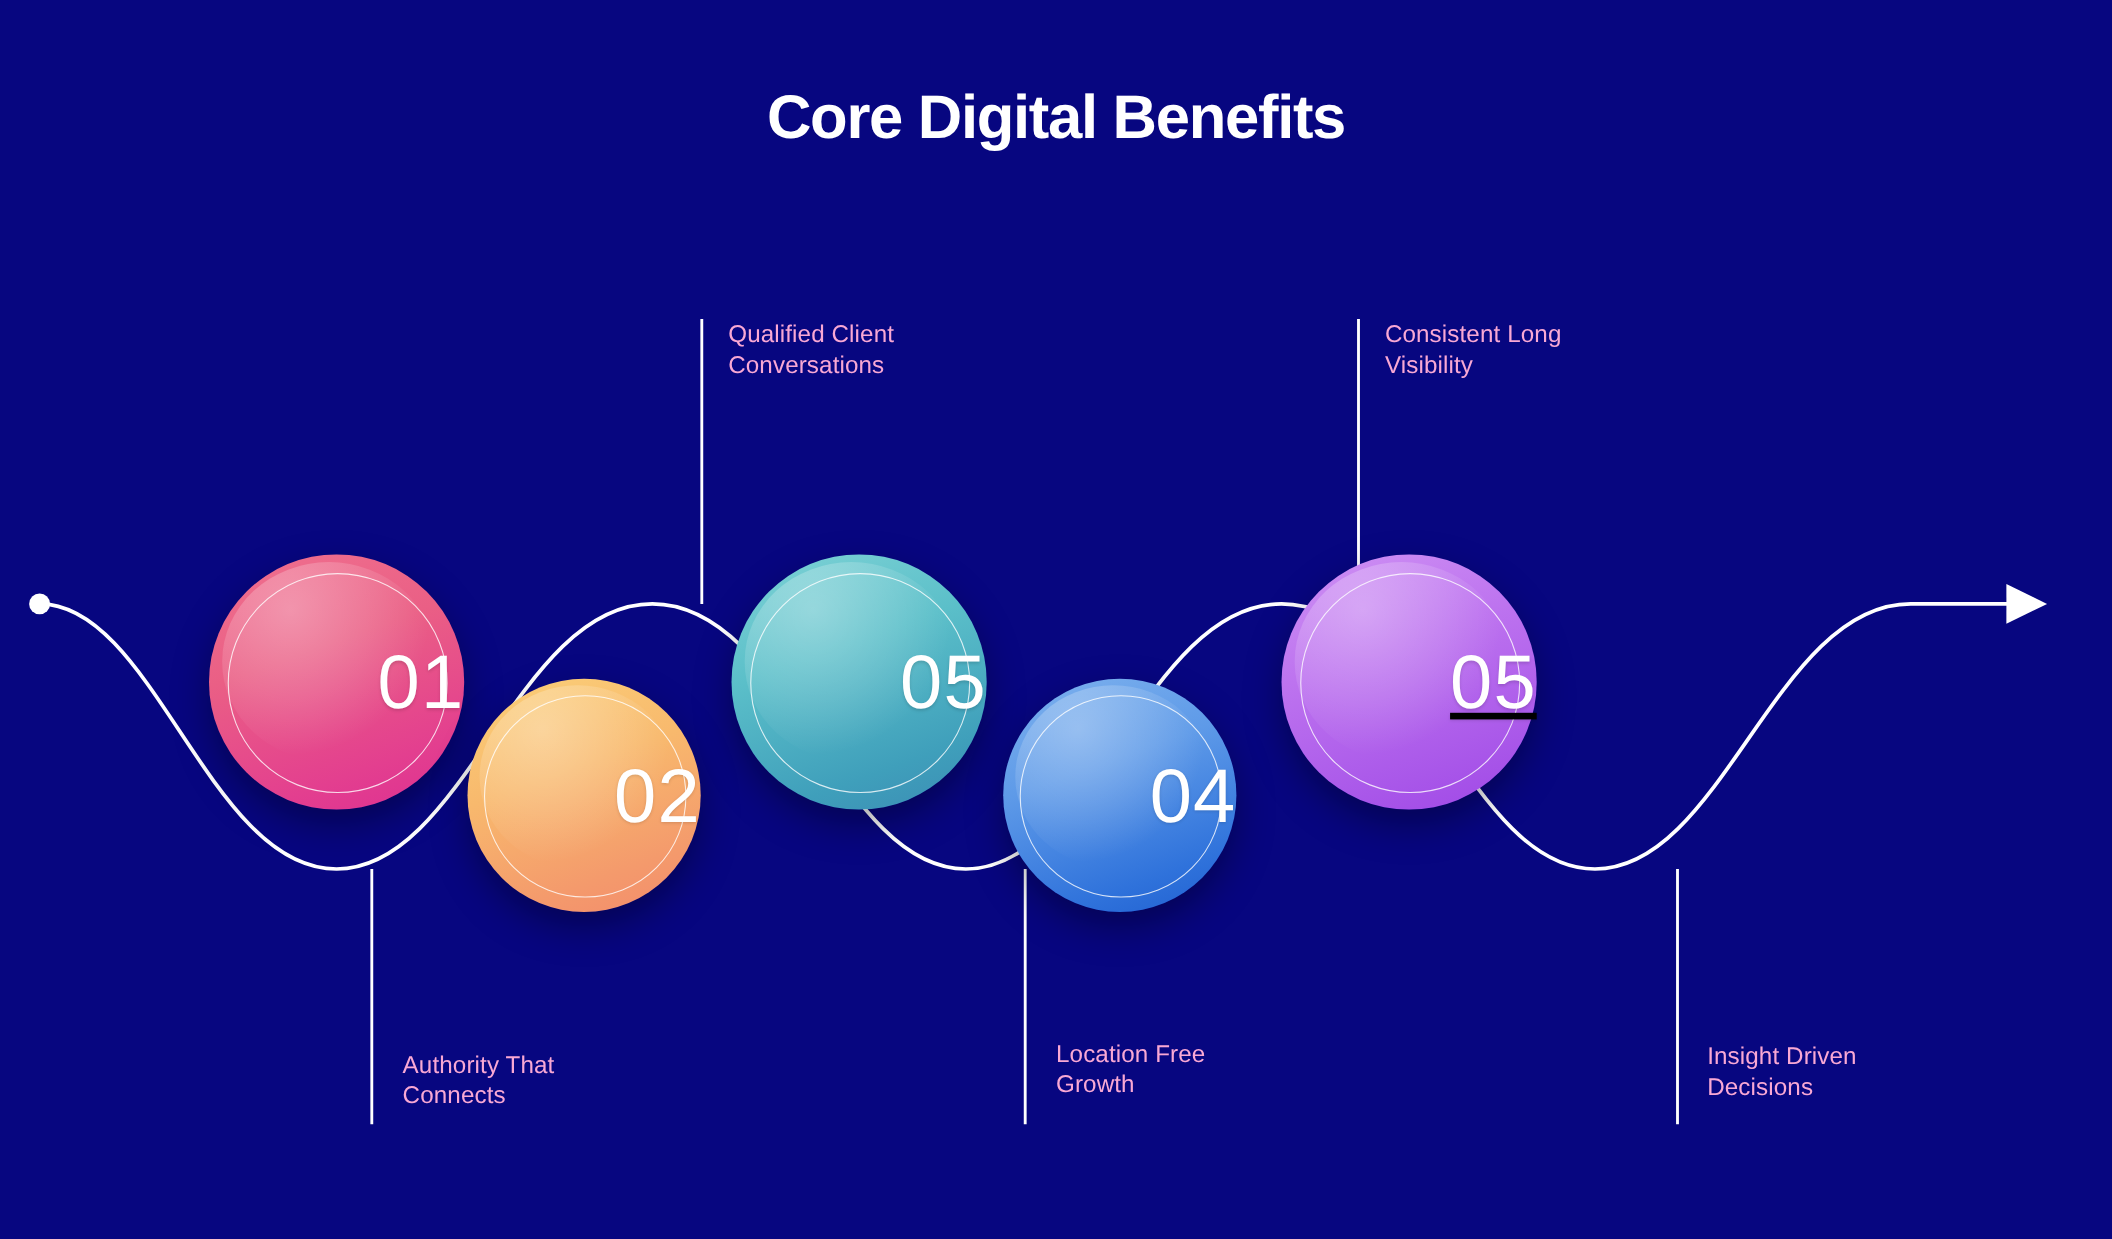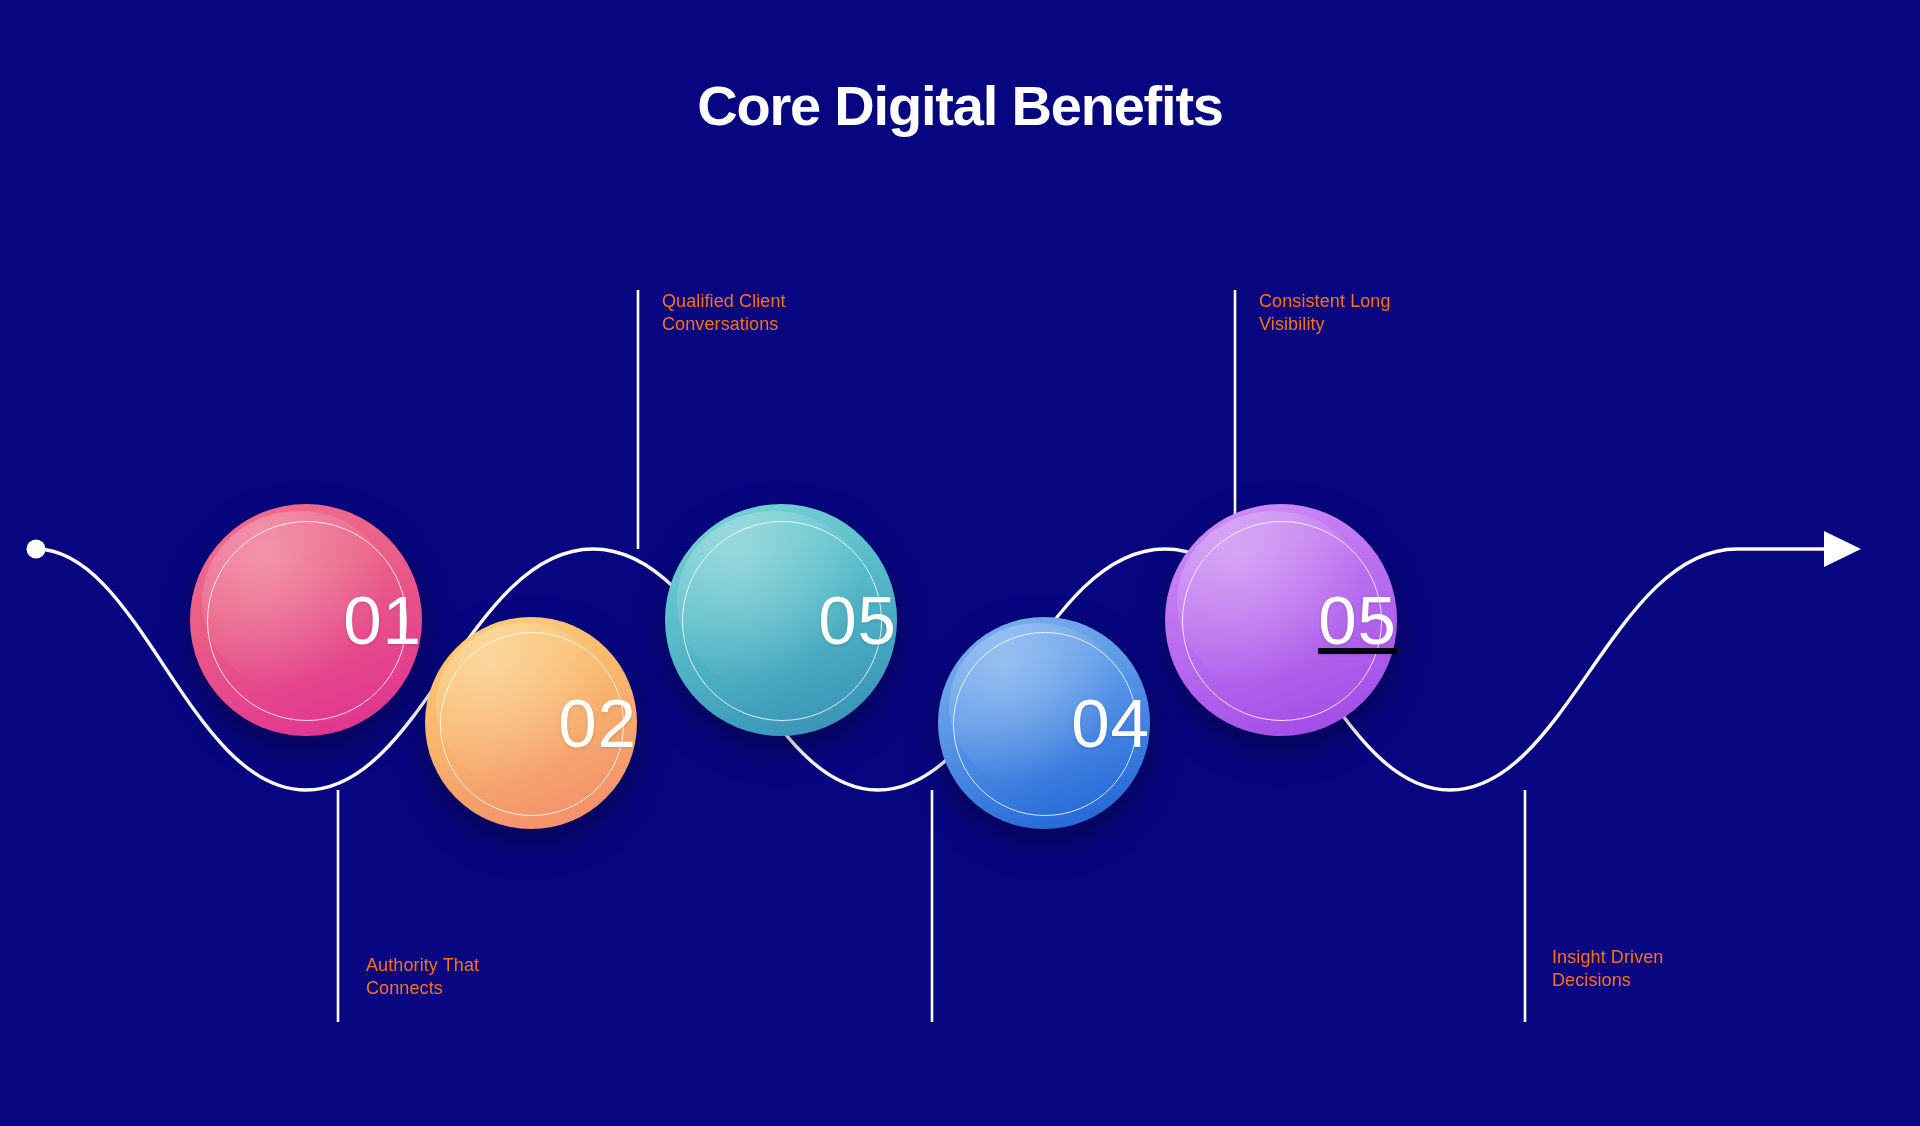--- a/index.html
+++ b/index.html
@@ -59,28 +59,28 @@
   }
 
   
   .node.hi{width:232px;height:232px;top:504px;}
   
   .node.lo{width:212px;height:212px;top:617px;}
 
   .n1{left:190px;background:linear-gradient(160deg,#f0718f 0%,#ea5f85 38%,#e33f8f 78%,#dd2e92 100%);}
   .n2{left:425px;background:linear-gradient(160deg,#fbd079 0%,#f8b96d 40%,#f49a6c 78%,#f38b6c 100%);}
   .n3{left:665px;background:linear-gradient(160deg,#7fd3d6 0%,#5bbfc9 38%,#3f9fbb 78%,#3b8bb4 100%);}
-  .n4{left:938px;background:linear-gradient(160deg,#7eb2ee 0%,#5e9ae8 38%,#2f72db 80%,#1f5fd0 100%);}
+  .n4{left:912px;background:linear-gradient(160deg,#7eb2ee 0%,#5e9ae8 38%,#2f72db 80%,#1f5fd0 100%);}
   .n5{left:1165px;background:linear-gradient(160deg,#cf92f4 0%,#bd73ef 38%,#a957e9 78%,#9f46e6 100%);text-decoration:underline;}
 
   
   .label{
     position:absolute;
-    color:#f97316;
-    font-size:18px;
+    color:#f9a8d4;
+    font-size:22px;
     font-weight:400;
     line-height:1.28;
     white-space:pre-line;
     letter-spacing:.1px;
   }
 </style>
 </head>
 <body>
 
 <div id="stage">
@@ -137,20 +137,22 @@
     <span class="ring"></span>
     <span class="num">05</span>
   </div>
 
   <div class="label" style="left:366px;top:954px;width:300px;">Authority That
 Connects</div>
 
   <div class="label" style="left:662px;top:290px;width:300px;">Qualified Client
 Conversations</div>
 
+  <div class="label" style="left:960px;top:944px;width:300px;">Location Free
+Growth</div>
 
   <div class="label" style="left:1259px;top:290px;width:310px;">Consistent Long
 Visibility</div>
 
   <div class="label" style="left:1552px;top:946px;width:310px;">Insight Driven
 Decisions</div>
 
 </div>
 
 </body></html>

